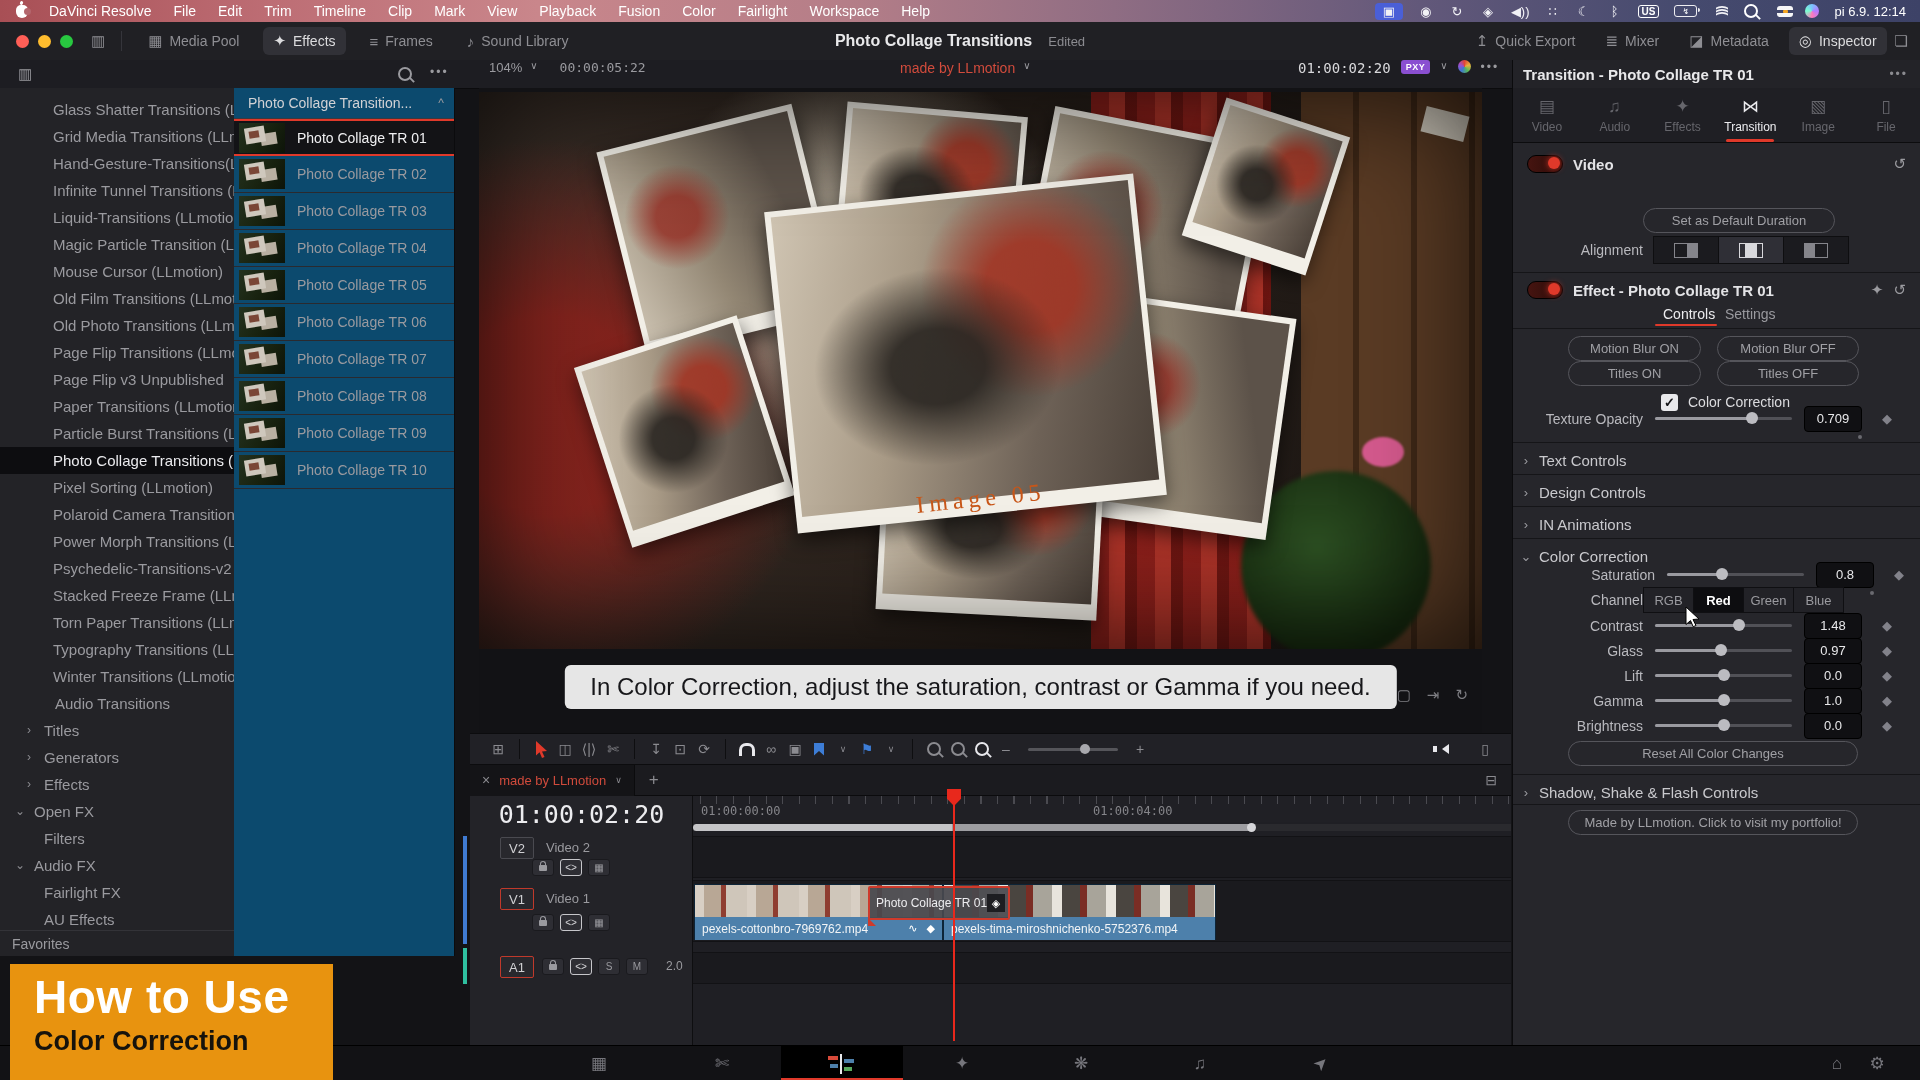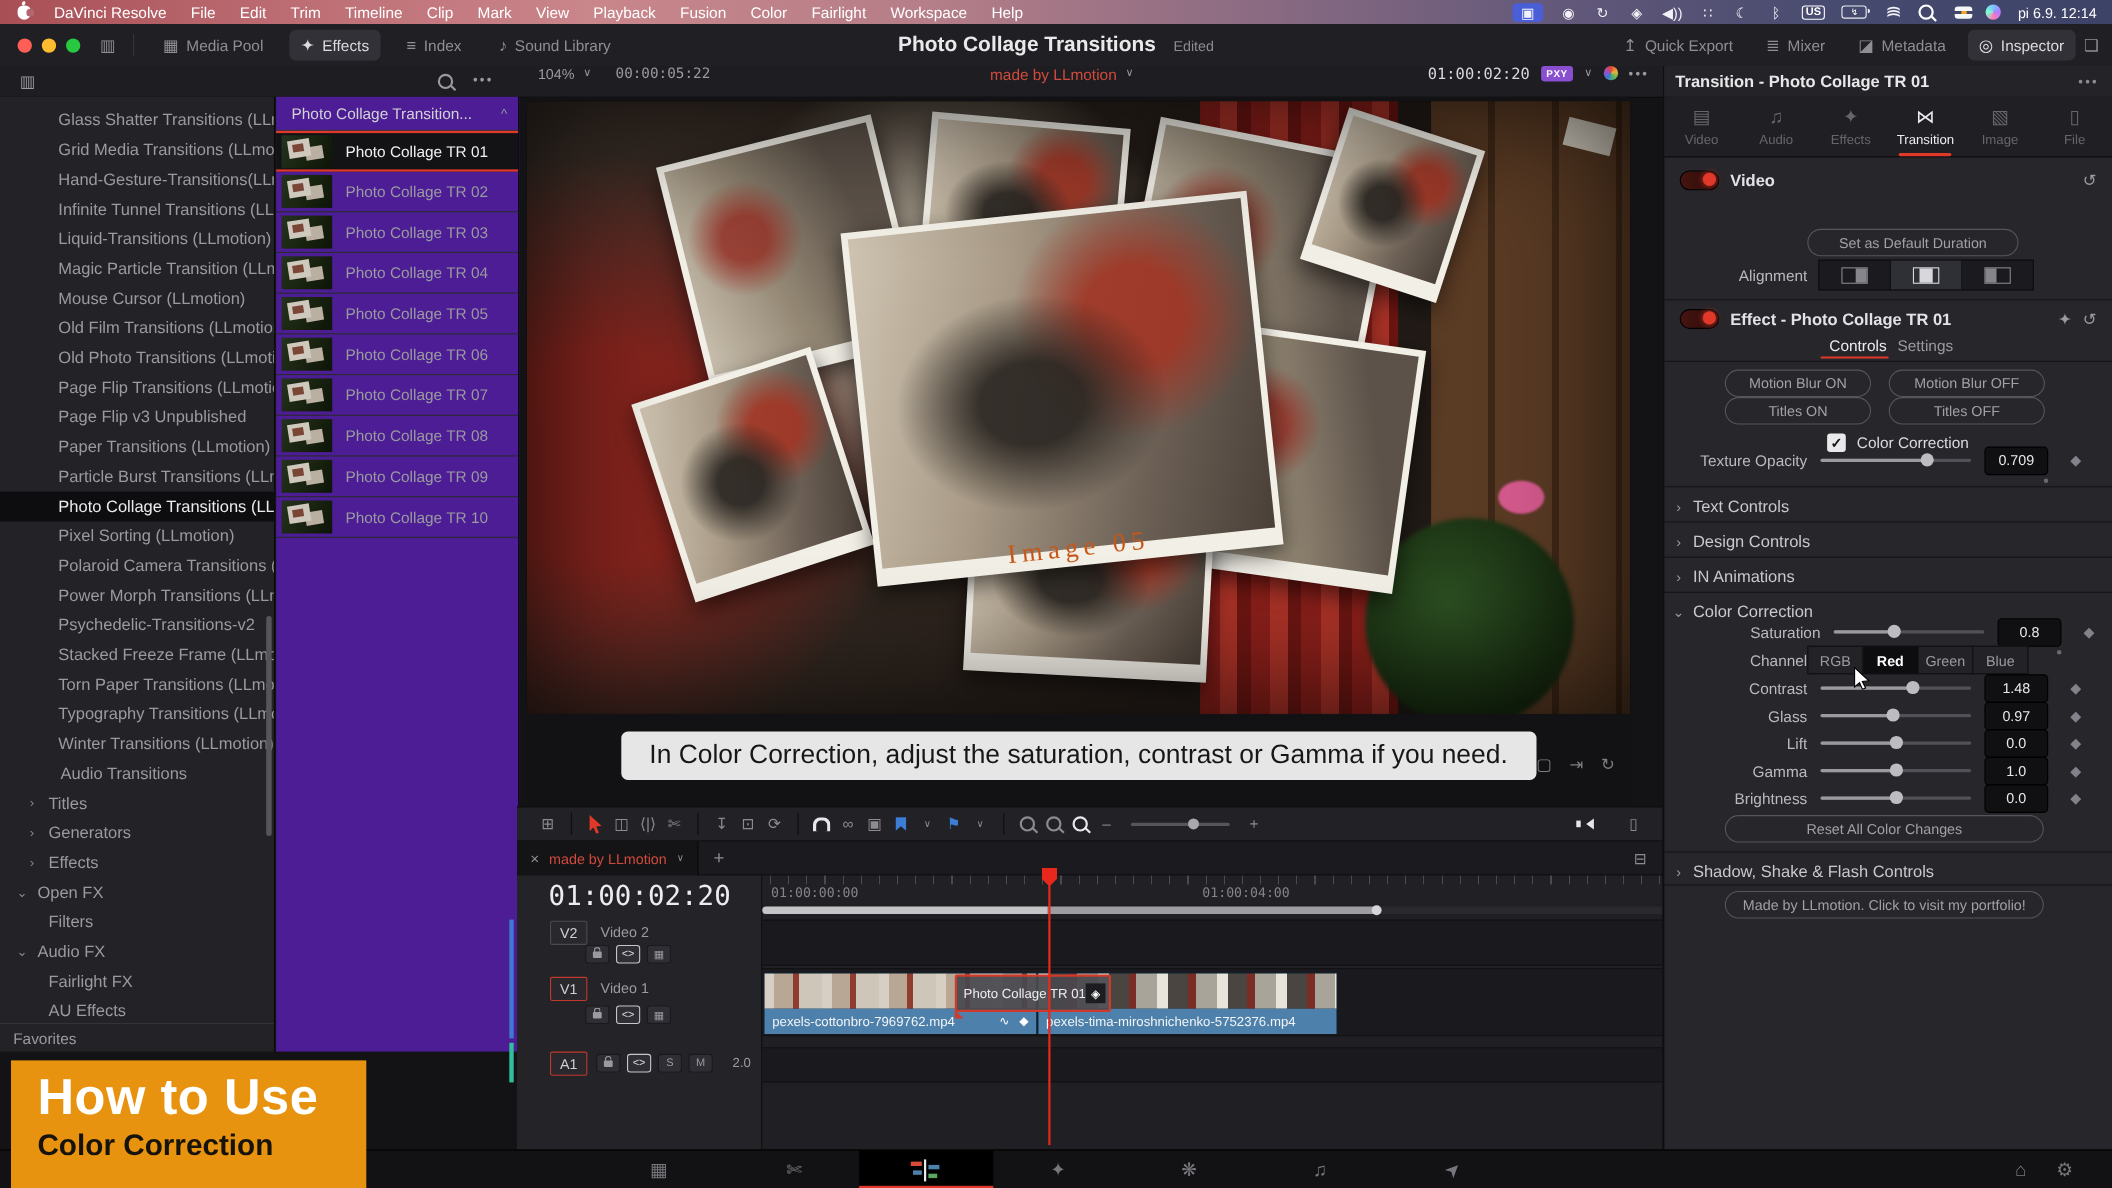--- a/index.html
+++ b/index.html
@@ -37,21 +37,21 @@
   .lights{display:flex;gap:9px;margin:0 18px 0 16px;}
   .light{width:13px;height:13px;border-radius:50%;}
   .l-r{background:#ff5f57}.l-y{background:#febc2e}.l-g{background:#28c840}
   .tb-ic{font-size:15px;color:#8e8e93;}
   .tb-btn{display:flex;align-items:center;gap:7px;color:#8e8e93;font-size:14px;padding:5px 10px;border-radius:6px;}
   .tb-btn.active{color:#dcdcde;background:#313137;}
   .tb-btn.active .tb-ic{color:#dcdcde;}
   .tb-left{display:flex;align-items:center;gap:10px;}
   .tb-sep{width:1px;height:20px;background:#35353b;margin:0 6px;}
   .proj-wrap{position:absolute;left:50%;transform:translateX(-50%);display:flex;align-items:baseline;gap:16px;}
-  .proj-title{color:#e9e9eb;font-size:19px;font-weight:bold;}
+  .proj-title{color:#e9e9eb;font-size:16px;font-weight:bold;}
   .proj-status{color:#8b8b90;font-size:13px;}
   .tb-right{margin-left:auto;display:flex;align-items:center;gap:8px;padding-right:12px;}
 
   
   .subrow{position:absolute;left:0;top:60px;width:1920px;height:28px;background:#1d1d22;border-bottom:1px solid #0b0b0d;}
   .panelbar-ic{position:absolute;top:65px;color:#9a9a9f;font-size:15px;}
   .vbar{position:absolute;top:60px;height:28px;display:flex;align-items:flex-start;color:#9a9a9f;font-size:13px;}
   .mono{font-family:"DejaVu Sans Mono",monospace;}
   .red-name{color:#d14b3c;font-size:14px;}
   .pxy{background:#8a4fd1;color:#fff;font-size:9px;font-weight:bold;border-radius:3px;padding:2px 5px;letter-spacing:.5px;}
@@ -66,21 +66,21 @@
   .lv-item{padding-left:53px;}
   .lv-sec{padding-left:55px;}
   .lv-head{padding-left:44px;}  .lv-head .sb-arrow{left:27px;}
   .lv-root{padding-left:34px;}  .lv-root .sb-arrow{left:15px;}
   .lv-child{padding-left:44px;}
   .fav-div{position:absolute;left:0;top:842px;width:100%;border-top:1px solid #333338;}
   .fav{position:absolute;left:12px;top:848px;color:#9a9a9f;font-size:14px;}
   .sb-scroll{position:absolute;right:2px;top:472px;width:5px;height:200px;background:#55555a;border-radius:3px;}
 
   
-  .trpanel{position:absolute;left:251px;top:88px;width:220px;height:868px;background:#4c1d95;border-right:1px solid #0b0b0d;}
+  .trpanel{position:absolute;left:234px;top:88px;width:220px;height:868px;background:#0c4a6e;border-right:1px solid #0b0b0d;}
   .tr-head{height:30px;display:flex;align-items:center;border-bottom:1px solid #3a3a40;color:#d2d2d5;font-size:14px;padding:0 10px 0 14px;}
   .tr-head .caret{margin-left:auto;color:#9a9a9f;font-size:12px;}
   .tr-item{height:37px;display:flex;align-items:center;border-bottom:1px solid #2a2a2f;box-sizing:border-box;}
   .tr-item.sel{background:#131316;border-top:2px solid #e0392a;border-bottom:2px solid #e0392a;}
   .tr-item.sel .tr-label{color:#f0f0f2;}
   .tr-thumb{width:46px;height:30px;margin-left:5px;flex:none;position:relative;overflow:hidden;
     background:linear-gradient(120deg,#24321f 0%,#18220f 55%,#0d1409 100%);}
   .tr-thumb::before{content:'';position:absolute;left:6px;top:4px;width:20px;height:16px;background:#cfc8bd;transform:rotate(-9deg);box-shadow:13px 6px 0 -2px #b9b0a2;}
   .tr-thumb::after{content:'';position:absolute;left:10px;top:8px;width:10px;height:7px;background:#7a4636;transform:rotate(-9deg);}
   .tr-label{margin-left:12px;color:#9a9a9f;font-size:14px;}
@@ -308,21 +308,21 @@
             <span>Media Pool</span>
           </div>
 
           <div class="tb-btn active">
             <span class="tb-ic">✦</span>
             <span>Effects</span>
           </div>
 
           <div class="tb-btn">
             <span class="tb-ic">≡</span>
-            <span>Index</span>
+            <span>Frames</span>
           </div>
 
           <div class="tb-btn">
             <span class="tb-ic">♪</span>
             <span>Sound Library</span>
           </div>
         </div>
     </div>
     <div class="proj-wrap">
       <span class="proj-title">Photo Collage Transitions</span>

